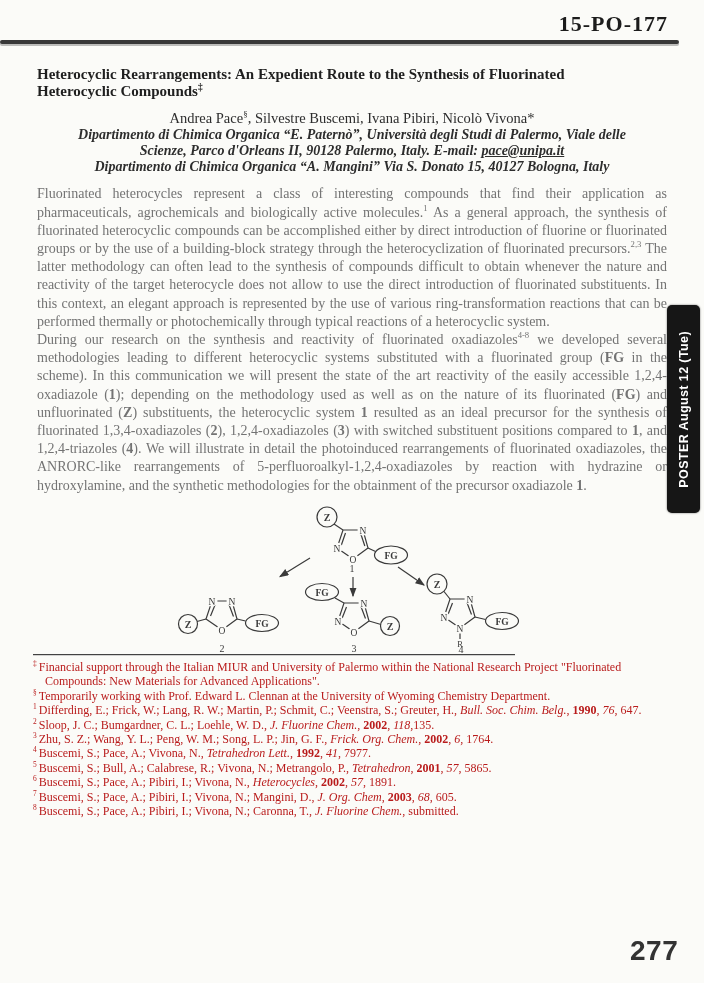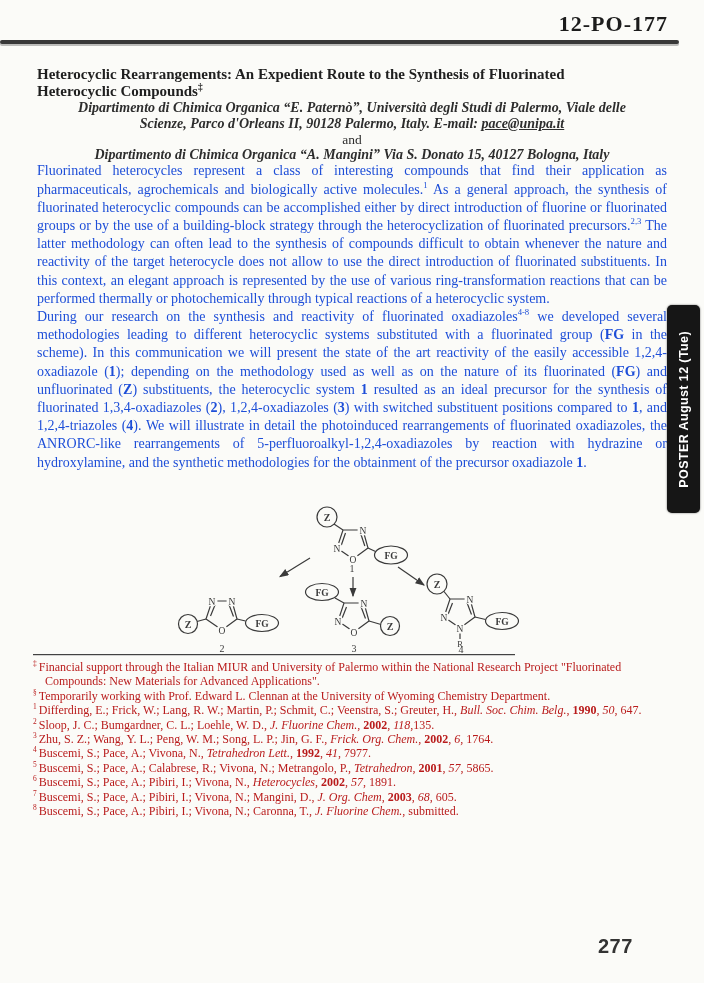--- a/index.html
+++ b/index.html
@@ -8,47 +8,47 @@
   .b{font-weight:bold}.i{font-style:italic}.u{text-decoration:underline}
   sup{vertical-align:super;font-size:0.62em;line-height:0;}
   .header-code{position:absolute;top:11px;right:36px;font-weight:bold;font-size:22px;letter-spacing:1px;color:#1c1c1c;}
   .top-rule{position:absolute;top:40px;left:0;width:679px;height:3.5px;background:#383838;box-shadow:0 2px 0 rgba(110,110,110,.45);border-radius:2px;}
   .content{position:absolute;left:37px;top:66px;width:630px;}
   .title{text-align:left;font-weight:bold;font-size:15px;line-height:17px;color:#1f1f1f;}
   .authors{text-align:center;font-size:14.5px;margin-top:10px;}
   .affil{text-align:center;font-style:italic;font-size:14px;line-height:15.8px;font-weight:bold;}
   .connector{text-align:center;font-size:13.5px;line-height:15px;}
   .author2{text-align:center;font-size:14.5px;line-height:16px;}
-  .bodytext{text-align:justify;font-size:14px;line-height:18.2px;color:#1d4ed8;}
+  .bodytext{margin-top:11px;text-align:justify;font-size:14px;line-height:18.2px;color:#737373;}
   .scheme-svg{position:absolute;left:0;top:500px;}
   .scheme-svg text{font-family:"Liberation Serif","DejaVu Serif",serif;fill:#3a3a3a;}
   .fn-rule{position:absolute;left:33px;top:654px;width:482px;border-top:1.5px solid #424242;box-shadow:0 1px 0 rgba(150,150,150,.4);}
   .footnotes{position:absolute;left:33px;top:660px;width:645px;font-size:12px;line-height:14.4px;color:#b91c1c;}
   .fn{padding-left:12px;text-indent:-12px;}
   .fnm{margin-right:2px;}
-  .page-number{position:absolute;left:598px;top:935px;font-family:"Liberation Sans","DejaVu Sans",sans-serif;font-weight:bold;font-size:20px;letter-spacing:.5px;color:#333;}
+  .page-number{position:absolute;left:630px;top:935px;font-family:"Liberation Sans","DejaVu Sans",sans-serif;font-weight:bold;font-size:28px;letter-spacing:.5px;color:#333;}
   .side-tab{position:absolute;left:667px;top:305px;width:33px;height:208px;background:#161616;border-radius:5px;display:flex;align-items:center;justify-content:center;box-shadow:0 0 2px rgba(0,0,0,.6);}
   .side-tab span{writing-mode:vertical-rl;transform:rotate(180deg);color:#fff;font-family:"Liberation Sans","DejaVu Sans",sans-serif;font-weight:bold;font-size:12.5px;letter-spacing:.4px;white-space:nowrap;}
 </style>
 </head>
 <body>
 
 <div class="page">
 
-  <div class="header-code">12-PO-177</div>
+  <div class="header-code">15-PO-177</div>
   <div class="top-rule"></div>
 
   <div class="content">
     <div class="title">
       <div>Heterocyclic Rearrangements: An Expedient Route to the Synthesis of Fluorinated</div>
       <div><span>Heterocyclic Compounds</span><sup>‡</sup></div>
     </div>
+    <div class="authors"><span>Andrea Pace</span><sup>§</sup><span>, Silvestre Buscemi, Ivana Pibiri, Nicolò Vivona*</span></div>
     <div class="affil">Dipartimento di Chimica Organica “E. Paternò”, Università degli Studi di Palermo, Viale delle</div>
     <div class="affil"><span>Scienze, Parco d'Orleans II, 90128 Palermo, Italy. E-mail: </span><span class="u">pace@unipa.it</span></div>
-    <div class="connector">and</div>
     <div class="affil">Dipartimento di Chimica Organica “A. Mangini” Via S. Donato 15, 40127 Bologna, Italy</div>
     <div class="bodytext">
       <div><span>Fluorinated heterocycles represent a class of interesting compounds that find their application as pharmaceuticals, agrochemicals and biologically active molecules.</span><sup>1</sup><span> As a general approach, the synthesis of fluorinated heterocyclic compounds can be accomplished either by direct introduction of fluorine or fluorinated groups or by the use of a building-block strategy through the heterocyclization of fluorinated precursors.</span><sup>2,3</sup><span> The latter methodology can often lead to the synthesis of compounds difficult to obtain whenever the nature and reactivity of the target heterocycle does not allow to use the direct introduction of fluorinated substituents. In this context, an elegant approach is represented by the use of various ring-transformation reactions that can be performed thermally or photochemically through typical reactions of a heterocyclic system.</span></div>
       <div><span>During our research on the synthesis and reactivity of fluorinated oxadiazoles</span><sup>4-8</sup><span> we developed several methodologies leading to different heterocyclic systems substituted with a fluorinated group (</span><span class="b">FG</span><span> in the scheme). In this communication we will present the state of the art reactivity of the easily accessible 1,2,4-oxadiazole (</span><span class="b">1</span><span>); depending on the methodology used as well as on the nature of its fluorinated (</span><span class="b">FG</span><span>) and unfluorinated (</span><span class="b">Z</span><span>) substituents, the heterocyclic system </span><span class="b">1</span><span> resulted as an ideal precursor for the synthesis of fluorinated 1,3,4-oxadiazoles (</span><span class="b">2</span><span>), 1,2,4-oxadiazoles (</span><span class="b">3</span><span>) with switched substituent positions compared to </span><span class="b">1</span><span>, and 1,2,4-triazoles (</span><span class="b">4</span><span>). We will illustrate in detail the photoinduced rearrangements of fluorinated oxadiazoles, the ANRORC-like rearrangements of 5-perfluoroalkyl-1,2,4-oxadiazoles by reaction with hydrazine or hydroxylamine, and the synthetic methodologies for the obtainment of the precursor oxadiazole </span><span class="b">1</span><span>.</span></div>
     </div>
   </div>
 
   <svg class="scheme-svg" width="704" height="160" viewBox="0 500 704 160">
     <defs>
       <marker id="ah" markerWidth="9" markerHeight="8" refX="7" refY="3" orient="auto">
@@ -145,25 +145,25 @@
       <text x="502" y="624.5" font-size="9.5" font-weight="bold">FG</text>
       <text x="460" y="647" font-size="8.5">R</text>
       <text x="461" y="653" font-size="10">4</text>
     </g>
   </svg>
 
   <div class="fn-rule"></div>
   <div class="footnotes">
       <div class="fn"><sup class="fnm">‡</sup><span><span>Financial support through the Italian MIUR and University of Palermo within the National Research Project "Fluorinated Compounds: New Materials for Advanced Applications".</span></span></div>
       <div class="fn"><sup class="fnm">§</sup><span><span>Temporarily working with Prof. Edward L. Clennan at the University of Wyoming Chemistry Department.</span></span></div>
-      <div class="fn"><sup class="fnm">1</sup><span><span>Differding, E.; Frick, W.; Lang, R. W.; Martin, P.; Schmit, C.; Veenstra, S.; Greuter, H., </span><span class="i">Bull. Soc. Chim. Belg.</span><span>, </span><span class="b">1990</span><span>, </span><span class="i">50</span><span>, 647.</span></span></div>
+      <div class="fn"><sup class="fnm">1</sup><span><span>Differding, E.; Frick, W.; Lang, R. W.; Martin, P.; Schmit, C.; Veenstra, S.; Greuter, H., </span><span class="i">Bull. Soc. Chim. Belg.</span><span>, </span><span class="b">1990</span><span>, </span><span class="i">76</span><span>, 647.</span></span></div>
       <div class="fn"><sup class="fnm">2</sup><span><span>Sloop, J. C.; Bumgardner, C. L.; Loehle, W. D., </span><span class="i">J. Fluorine Chem.</span><span>, </span><span class="b">2002</span><span>, </span><span class="i">118</span><span>,135.</span></span></div>
       <div class="fn"><sup class="fnm">3</sup><span><span>Zhu, S. Z.; Wang, Y. L.; Peng, W. M.; Song, L. P.; Jin, G. F., </span><span class="i">Frick. Org. Chem.</span><span>, </span><span class="b">2002</span><span>, </span><span class="i">6</span><span>, 1764.</span></span></div>
       <div class="fn"><sup class="fnm">4</sup><span><span>Buscemi, S.; Pace, A.; Vivona, N., </span><span class="i">Tetrahedron Lett.</span><span>, </span><span class="b">1992</span><span>, </span><span class="i">41</span><span>, 7977.</span></span></div>
-      <div class="fn"><sup class="fnm">5</sup><span><span>Buscemi, S.; Pace, A.; Calabrese, R.; Vivona, N.; Metrangolo, P., </span><span class="i">Tetrahedron</span><span>, </span><span class="b">2001</span><span>, </span><span class="i">57</span><span>, 5865.</span></span></div>
+      <div class="fn"><sup class="fnm">5</sup><span><span>Buscemi, S.; Bull, A.; Calabrese, R.; Vivona, N.; Metrangolo, P., </span><span class="i">Tetrahedron</span><span>, </span><span class="b">2001</span><span>, </span><span class="i">57</span><span>, 5865.</span></span></div>
       <div class="fn"><sup class="fnm">6</sup><span><span>Buscemi, S.; Pace, A.; Pibiri, I.; Vivona, N., </span><span class="i">Heterocycles</span><span>, </span><span class="b">2002</span><span>, </span><span class="i">57</span><span>, 1891.</span></span></div>
       <div class="fn"><sup class="fnm">7</sup><span><span>Buscemi, S.; Pace, A.; Pibiri, I.; Vivona, N.; Mangini, D., </span><span class="i">J. Org. Chem</span><span>, </span><span class="b">2003</span><span>, </span><span class="i">68</span><span>, 605.</span></span></div>
       <div class="fn"><sup class="fnm">8</sup><span><span>Buscemi, S.; Pace, A.; Pibiri, I.; Vivona, N.; Caronna, T., </span><span class="i">J. Fluorine Chem.</span><span>, submitted.</span></span></div>
     </div>
 
   <div class="page-number">277</div>
 
   <div class="side-tab">
     <span>POSTER August 12 (Tue)</span>
   </div>

